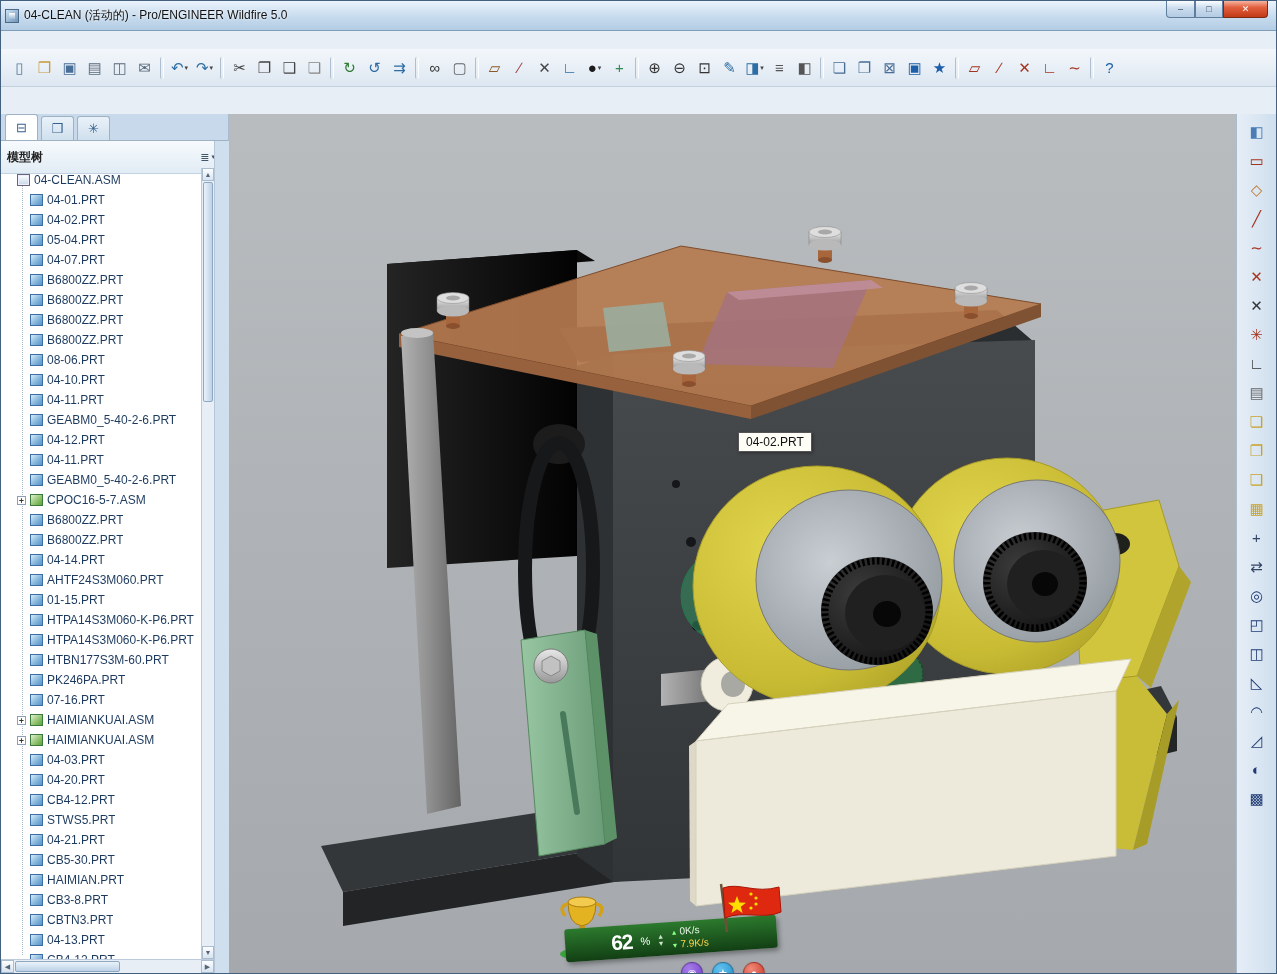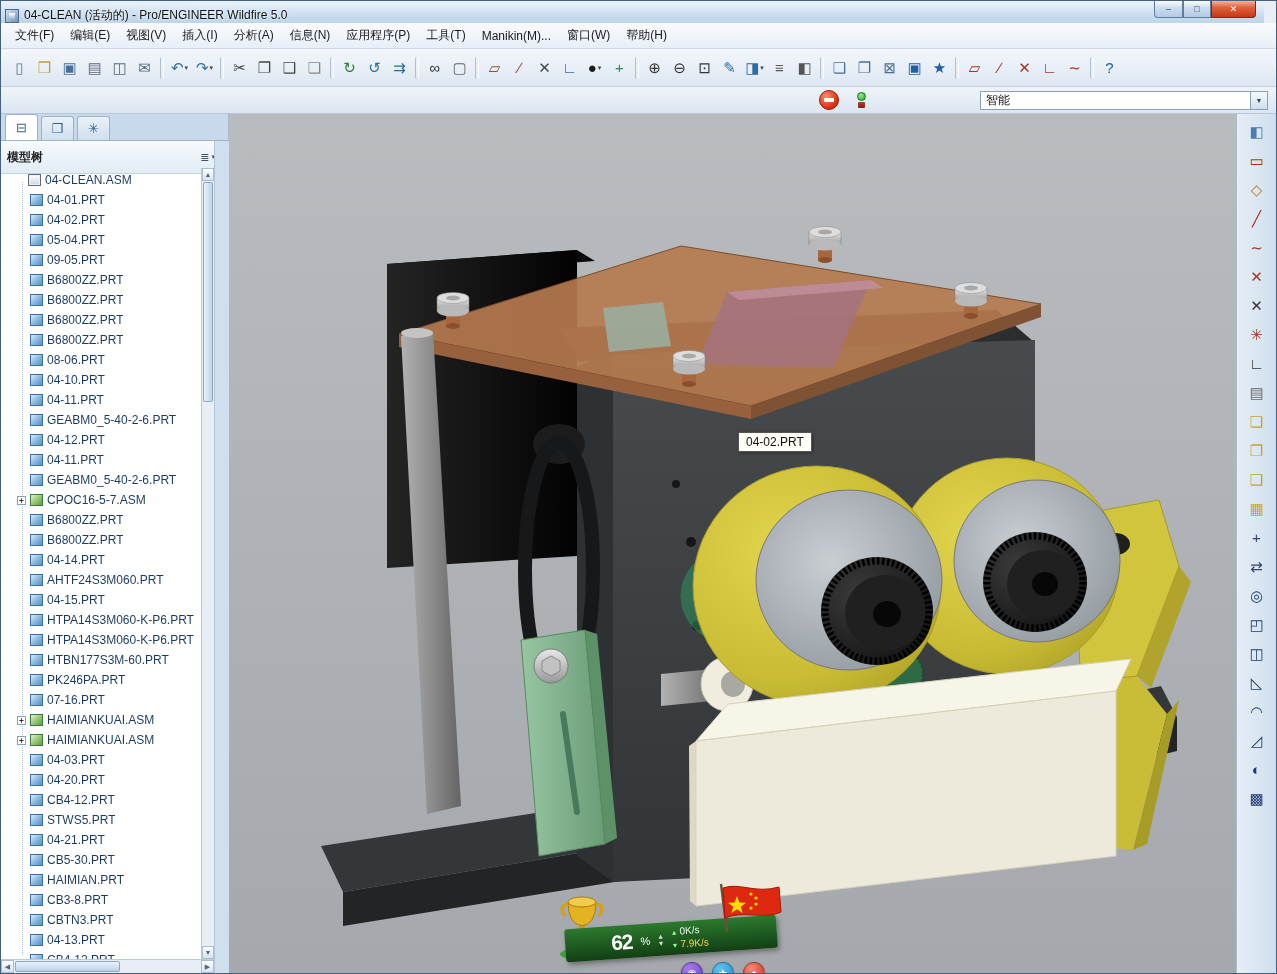--- a/index.html
+++ b/index.html
@@ -1,21 +1,21 @@
 <!DOCTYPE html>
 <html><head>
 <meta charset="utf-8">
 <style>
   * { margin:0; padding:0; box-sizing:border-box; }
   body { font-family:"Liberation Sans", sans-serif; background:#888; }
   .app { position:relative; width:1277px; height:974px; overflow:hidden;
          border:1px solid #43607f; background:#e7eef6; }
 
   
-  .titlebar { position:absolute; left:0; top:0; right:12px; height:30px;
+  .titlebar { position:absolute; left:0; top:0; right:0; height:30px;
     background:linear-gradient(#eaf3fb,#c7dbee 55%,#b3cce4);
     border-bottom:1px solid #7f9db9; display:flex; align-items:center; padding-left:4px; }
   .app-ico { width:14px; height:14px; margin-right:5px;
     background:linear-gradient(135deg,#cfe2f2,#6f94b8); border:1px solid #4a6a8a; position:relative; }
   .app-ico::after{content:""; position:absolute; left:3px; top:3px; right:3px; bottom:3px;
     background:linear-gradient(#fff,#9db8d2); }
   .title-text { font-size:12px; color:#111; text-shadow:0 0 3px #fff; white-space:nowrap; }
   .win-btns { position:absolute; right:8px; top:0; display:flex; }
   .wb { height:17px; border:1px solid #5f7d9c; border-top:none; display:flex; align-items:center;
     justify-content:center; font-size:9px; color:#2b3c4e;
@@ -84,21 +84,21 @@
   .ph-btn { display:flex; align-items:center; padding:1px 3px; font-size:11px; color:#456;
     border:1px solid transparent; border-radius:2px; margin-left:4px; }
   .ph-btn .c { font-size:7px; margin-left:2px; }
 
   .tree { position:absolute; left:0; top:54px; width:200px; bottom:14px; overflow:hidden;
     padding-top:2px; }
   .tree::before { content:""; position:absolute; left:21px; top:14px; bottom:4px;
     border-left:1px dotted #a9bccc; }
   .tree-row { height:20px; display:flex; align-items:center; gap:4px; padding-left:16px;
     font-size:12px; color:#1c3a5e; white-space:nowrap; position:relative; }
-  .tree-row.root { padding-left:14px; }
+  .tree-row.root { padding-left:3px; }
   .expander { width:9px; height:9px; font:bold 8px/8px "DejaVu Sans Mono", monospace;
     text-align:center; color:#333; flex:none; }
   .expander:not(:empty) { border:1px solid #8aa0b8; background:#fff; }
   .tico { width:13px; height:12px; flex:none; border:1px solid #3a6ea5;
     background:linear-gradient(135deg,#d8ecf9,#7fb2d9 60%,#5a94c4); }
   .tree-row.asm .tico { border-color:#3a7a3a;
     background:linear-gradient(135deg,#e2f2d4,#8cc06a 60%,#5ea23e); }
   .tree-row.root .tico { border-color:#667;
     background:linear-gradient(#ffffff,#c6d8e8); box-shadow:inset 0 0 0 1px #eef; }
   .tlabel { overflow:hidden; }
@@ -167,44 +167,20 @@
   <div class="titlebar">
     <span class="app-ico"></span>
     <span class="title-text">04-CLEAN (活动的) - Pro/ENGINEER Wildfire 5.0</span>
     <span class="win-btns">
       <span class="wb min">–</span>
       <span class="wb max">□</span>
       <span class="wb close">✕</span>
     </span>
   </div>
 
-  <div class="menubar">
-
-      <span class="menu-item">文件(F)</span>
-
-      <span class="menu-item">编辑(E)</span>
-
-      <span class="menu-item">视图(V)</span>
-
-      <span class="menu-item">插入(I)</span>
-
-      <span class="menu-item">分析(A)</span>
-
-      <span class="menu-item">信息(N)</span>
-
-      <span class="menu-item">应用程序(P)</span>
-
-      <span class="menu-item">工具(T)</span>
-
-      <span class="menu-item">Manikin(M)...</span>
-
-      <span class="menu-item">窗口(W)</span>
-
-      <span class="menu-item">帮助(H)</span>
-    </div>
 
   <div class="toolbar1">
 
       <span class="tb-item btn">
         <span class="g" style="color: rgb(91, 125, 160);">▯</span>
 
       </span>
 
       <span class="tb-item btn">
         <span class="g" style="color: rgb(200, 154, 63);">❒</span>
@@ -445,33 +421,20 @@
         
         
       </span>
 
       <span class="tb-item btn">
         <span class="g" style="color: rgb(29, 95, 168);">?</span>
 
       </span>
     </div>
 
-  <div class="toolbar2">
-    <span class="tb2-spacer"></span>
-    <span class="stop-btn"></span>
-    <span class="status-ico">
-      <span class="ball"></span>
-      <span class="base"></span>
-    </span>
-    <span class="tb2-flex"></span>
-    <span class="combo">
-      <span class="val">智能</span>
-      <span class="arrow-btn">▼</span>
-    </span>
-  </div>
 
   <div class="content">
 
     <div class="left-panel">
       <div class="ptabs">
 
           <span class="ptab active">
             <span>⊟</span>
           </span>
 
@@ -522,21 +485,21 @@
 
           <div class="tree-row prt">
             <span class="expander"></span>
             <span class="tico prt"></span>
             <span class="tlabel">05-04.PRT</span>
           </div>
 
           <div class="tree-row prt">
             <span class="expander"></span>
             <span class="tico prt"></span>
-            <span class="tlabel">09-05.PRT</span>
+            <span class="tlabel">04-07.PRT</span>
           </div>
 
           <div class="tree-row prt">
             <span class="expander"></span>
             <span class="tico prt"></span>
             <span class="tlabel">B6800ZZ.PRT</span>
           </div>
 
           <div class="tree-row prt">
             <span class="expander"></span>
@@ -624,21 +587,21 @@
 
           <div class="tree-row prt">
             <span class="expander"></span>
             <span class="tico prt"></span>
             <span class="tlabel">AHTF24S3M060.PRT</span>
           </div>
 
           <div class="tree-row prt">
             <span class="expander"></span>
             <span class="tico prt"></span>
-            <span class="tlabel">04-15.PRT</span>
+            <span class="tlabel">01-15.PRT</span>
           </div>
 
           <div class="tree-row prt">
             <span class="expander"></span>
             <span class="tico prt"></span>
             <span class="tlabel">HTPA14S3M060-K-P6.PRT</span>
           </div>
 
           <div class="tree-row prt">
             <span class="expander"></span>

